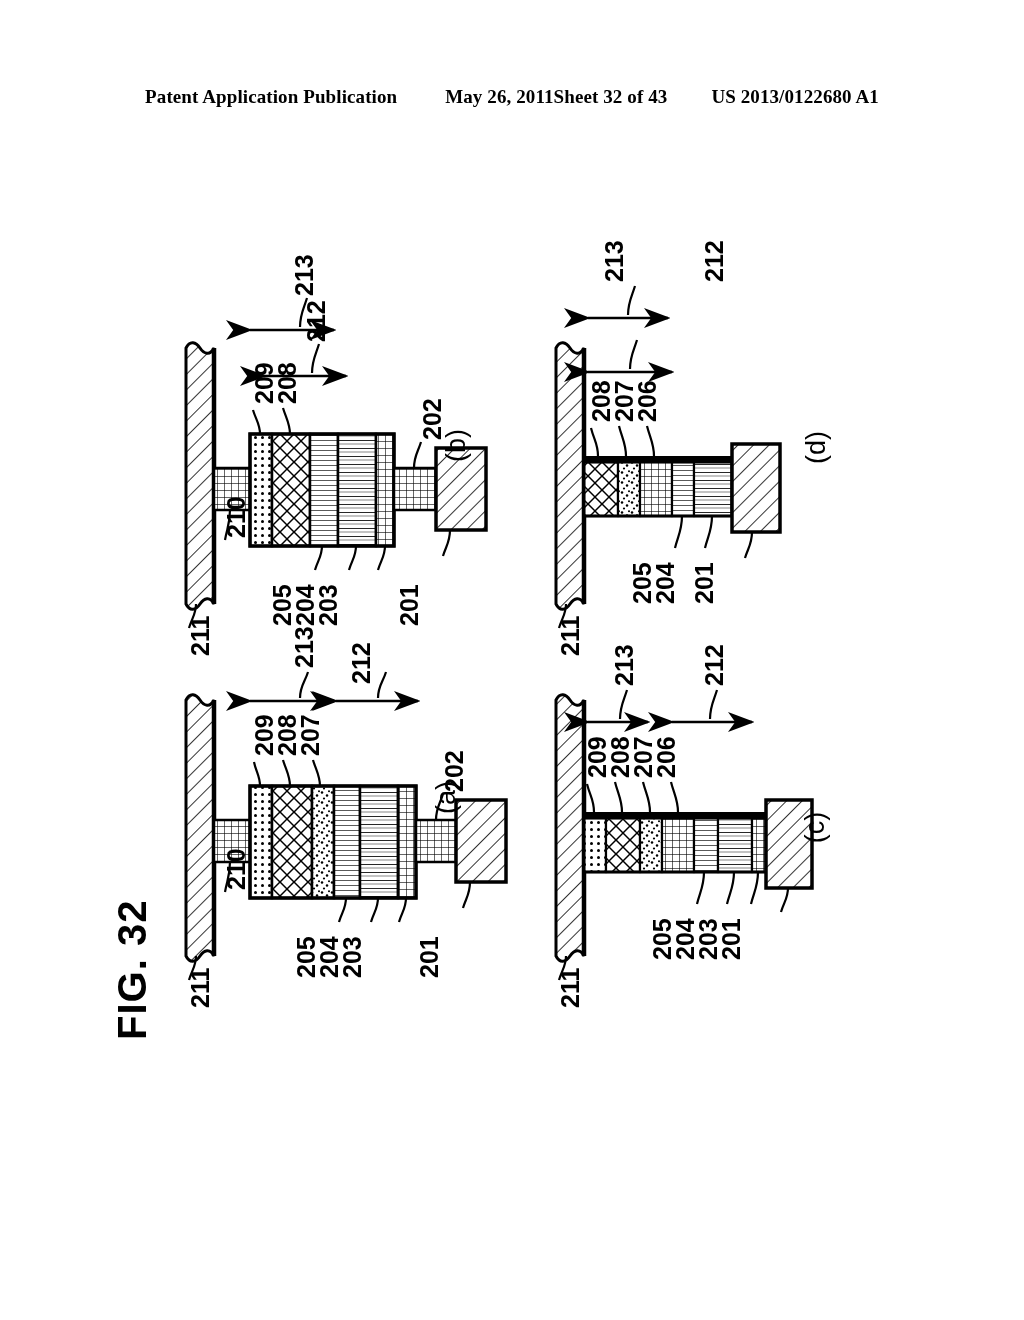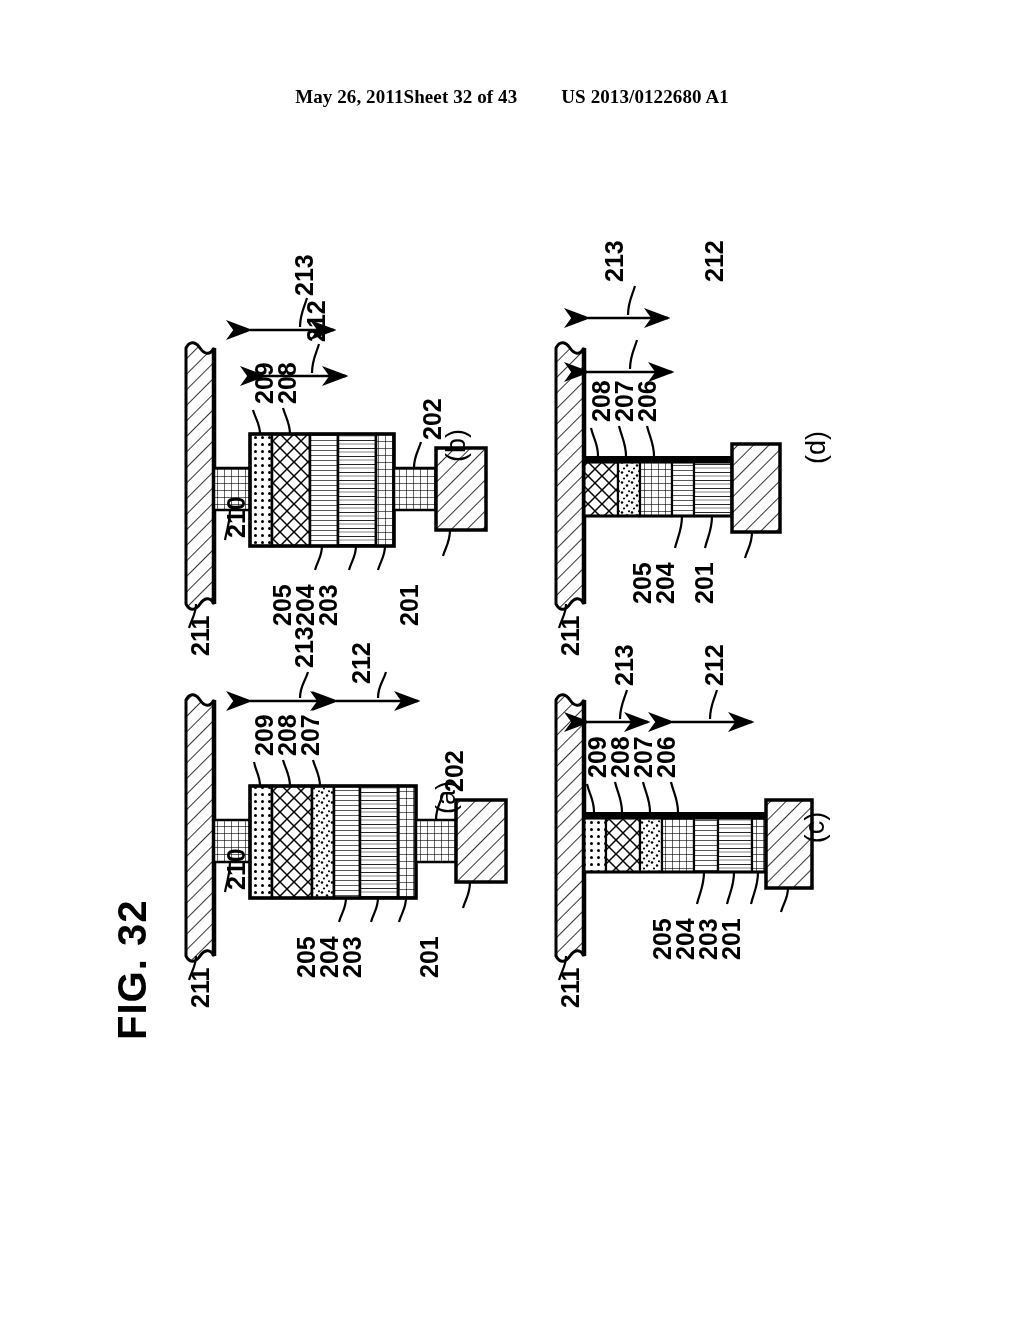--- a/index.html
+++ b/index.html
@@ -50,20 +50,21 @@
     transform:rotate(-90deg);
     transform-origin:left top;
     white-space:nowrap;
   }
   svg{position:absolute;left:0;top:0;overflow:visible;}
 </style>
 </head>
 <body>
 
 <div id="page-header">
+  <span class="h-pub">Patent Application Publication</span>
   <span class="h-date">May 26, 2011</span>
   <span class="h-sheet">Sheet 32 of 43</span>
   <span class="h-num">US 2013/0122680 A1</span>
 </div>
 
 <div id="fig-title">FIG. 32</div>
 
 <svg id="drawing" width="1024" height="1320" viewBox="0 0 1024 1320" xmlns="http://www.w3.org/2000/svg">
   <defs>
 

